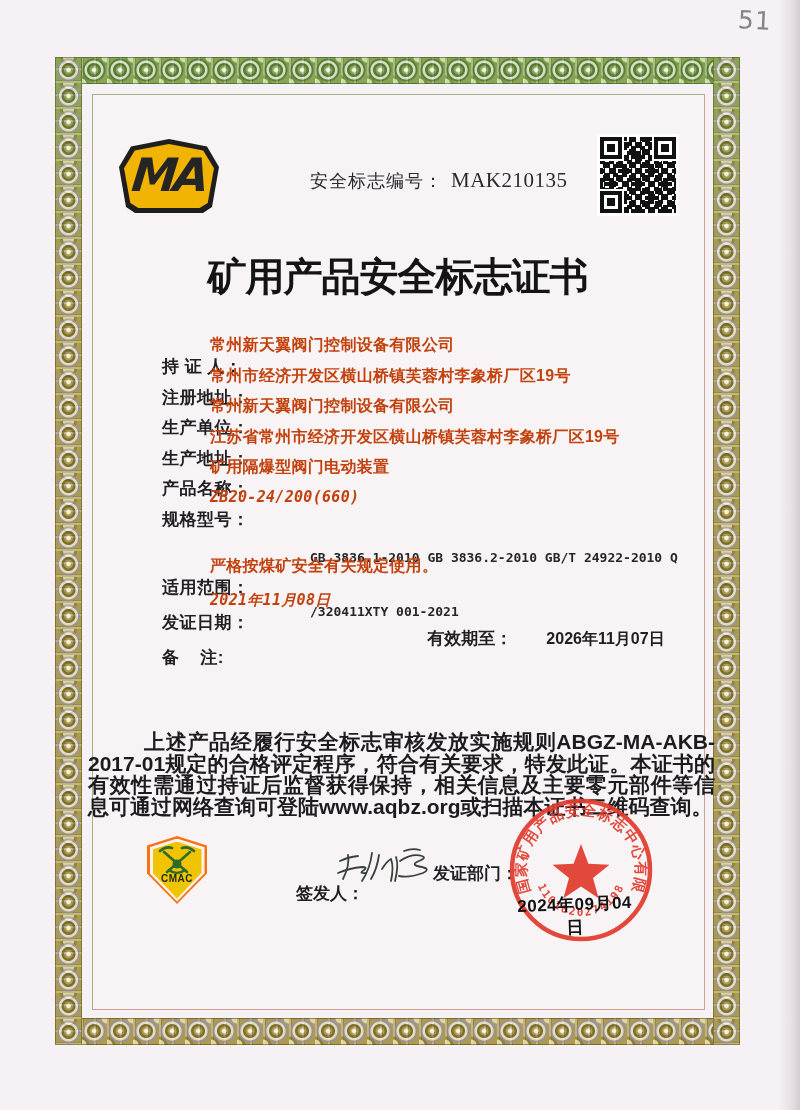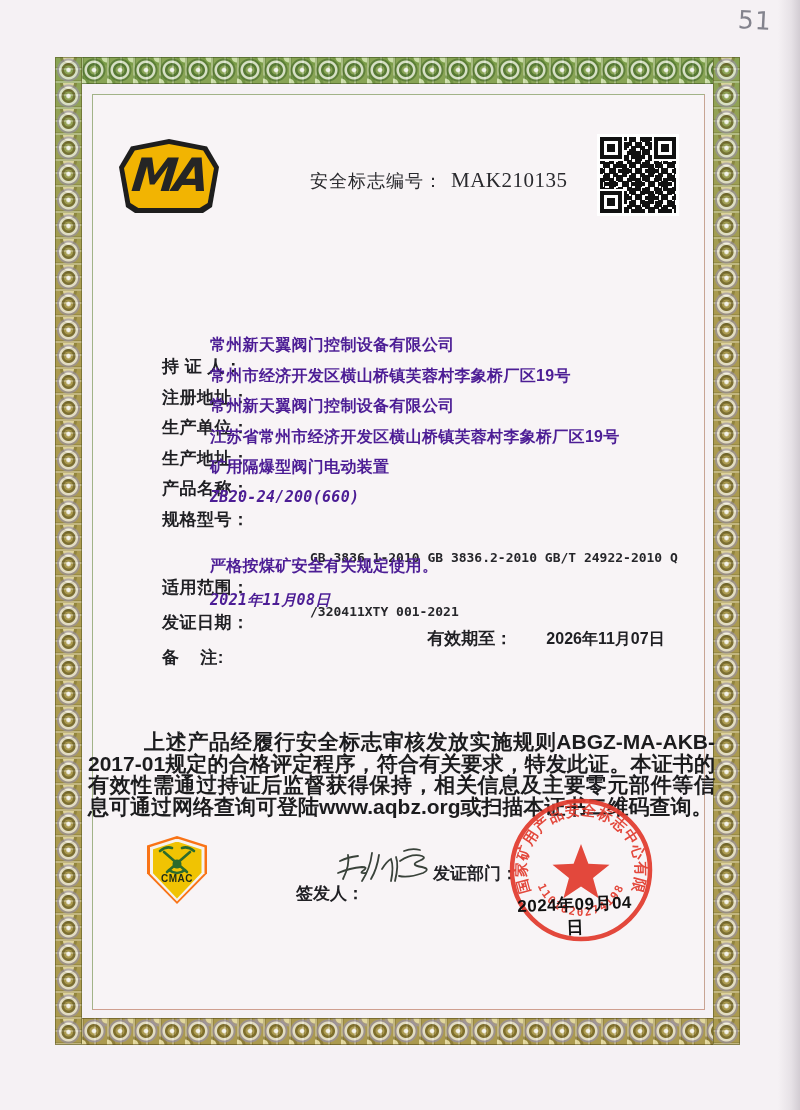--- a/index.html
+++ b/index.html
@@ -85,21 +85,21 @@
   .finder.tl{left:3px;top:3px;} .finder.tr{right:3px;top:3px;} .finder.bl{left:3px;bottom:3px;}
 
   
   .title{position:absolute;left:92px;top:250px;width:611px;text-align:center;
     font-size:39px;font-weight:900;letter-spacing:-1px;color:#141414;
     font-family:"DejaVu Sans",sans-serif;}
 
   
   .row{position:absolute;left:115px;font-size:17px;font-weight:700;white-space:pre;color:#202024;}
   .row .lab{display:inline-block;letter-spacing:.5px;margin-left:28px;}
-  .row .val{position:absolute;left:95px;top:0;font-size:16px;letter-spacing:.3px;white-space:pre;color:#4c1d95;}
+  .row .val{position:absolute;left:95px;top:0;font-size:16px;letter-spacing:.3px;white-space:pre;color:#c2410c;}
   .r1{top:335px;} .r2{top:366px;} .r3{top:396px;} .r4{top:427px;}
   .r5{top:457px;} .r6{top:488px;}
   .r-std{top:523px;}
   .std-val{position:absolute;left:310px;top:513px;width:400px;font-size:13px;font-weight:700;
     font-family:"DejaVu Sans Mono","Liberation Mono",monospace;line-height:18px;white-space:pre;color:#26262a;}
   .r-scope{top:556px;}
   .r-date{top:591px;}
   .valid{position:absolute;left:284px;top:16px;white-space:pre;}
   .valid .val2{margin-left:34px;font-size:16px;}
   .r-remark{top:626px;}
@@ -153,20 +153,21 @@
     <span>安全标志编号：</span><span class="num">MAK210135</span>
   </div>
 
   <div class="qr">
     <div class="qr-noise"></div>
     <div class="finder tl"></div>
     <div class="finder tr"></div>
     <div class="finder bl"></div>
   </div>
 
+  <div class="title">矿用产品安全标志证书</div>
 
   <div class="row r1">
     <span class="lab">持 证 人：</span>
     <span class="val">常州新天翼阀门控制设备有限公司</span>
   </div>
   <div class="row r2">
     <span class="lab">注册地址：</span>
     <span class="val">常州市经济开发区横山桥镇芙蓉村李象桥厂区19号</span>
   </div>
   <div class="row r3">

